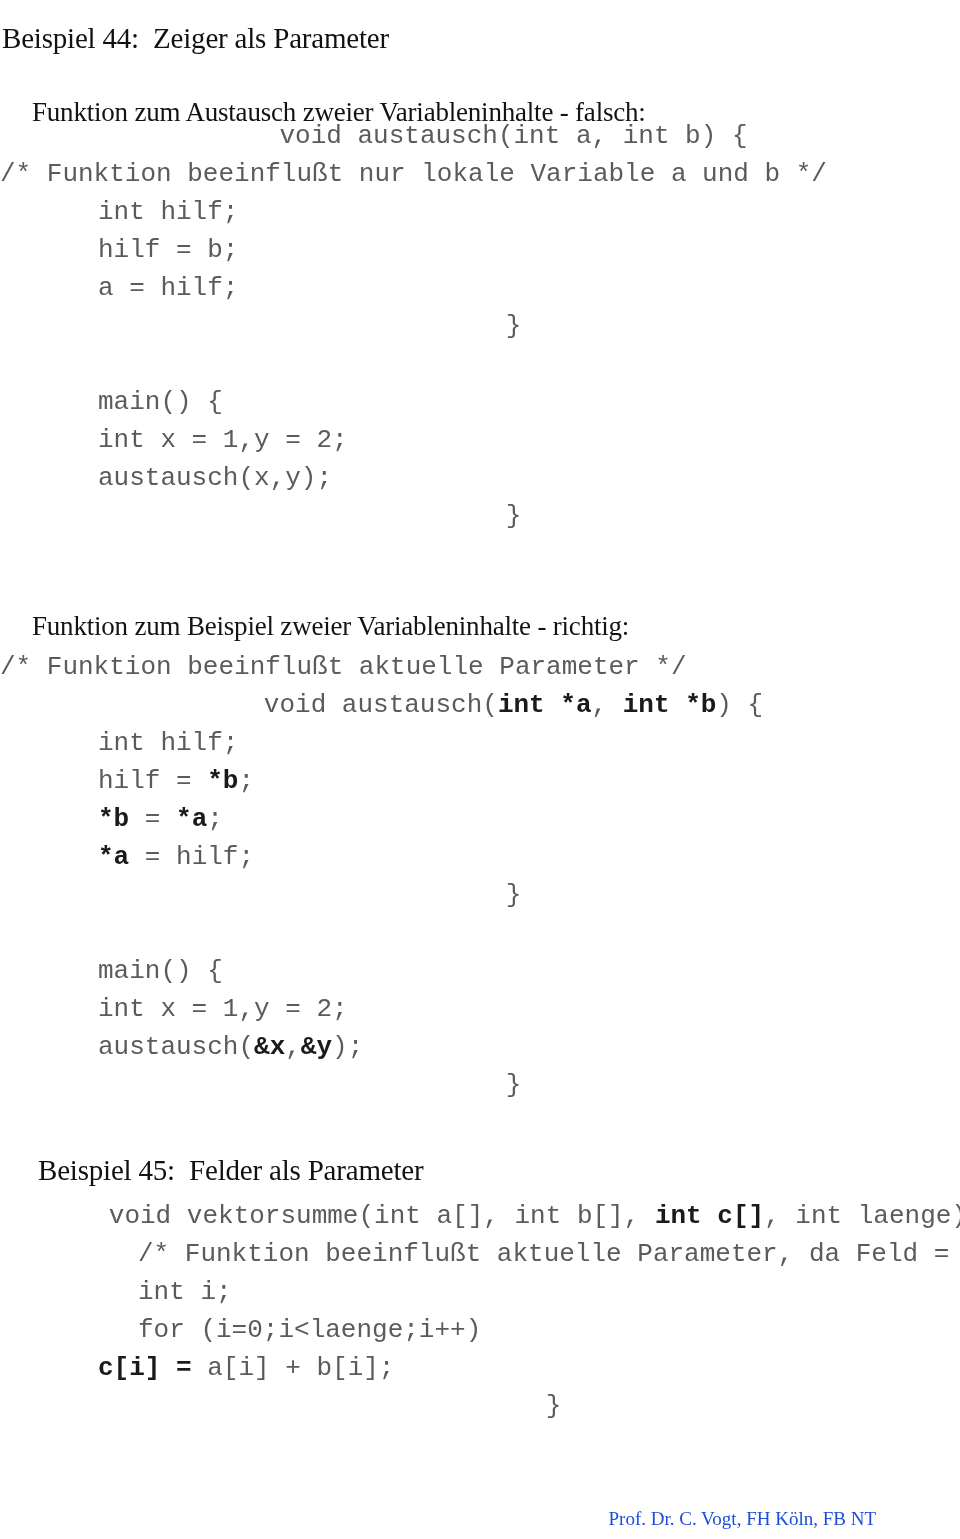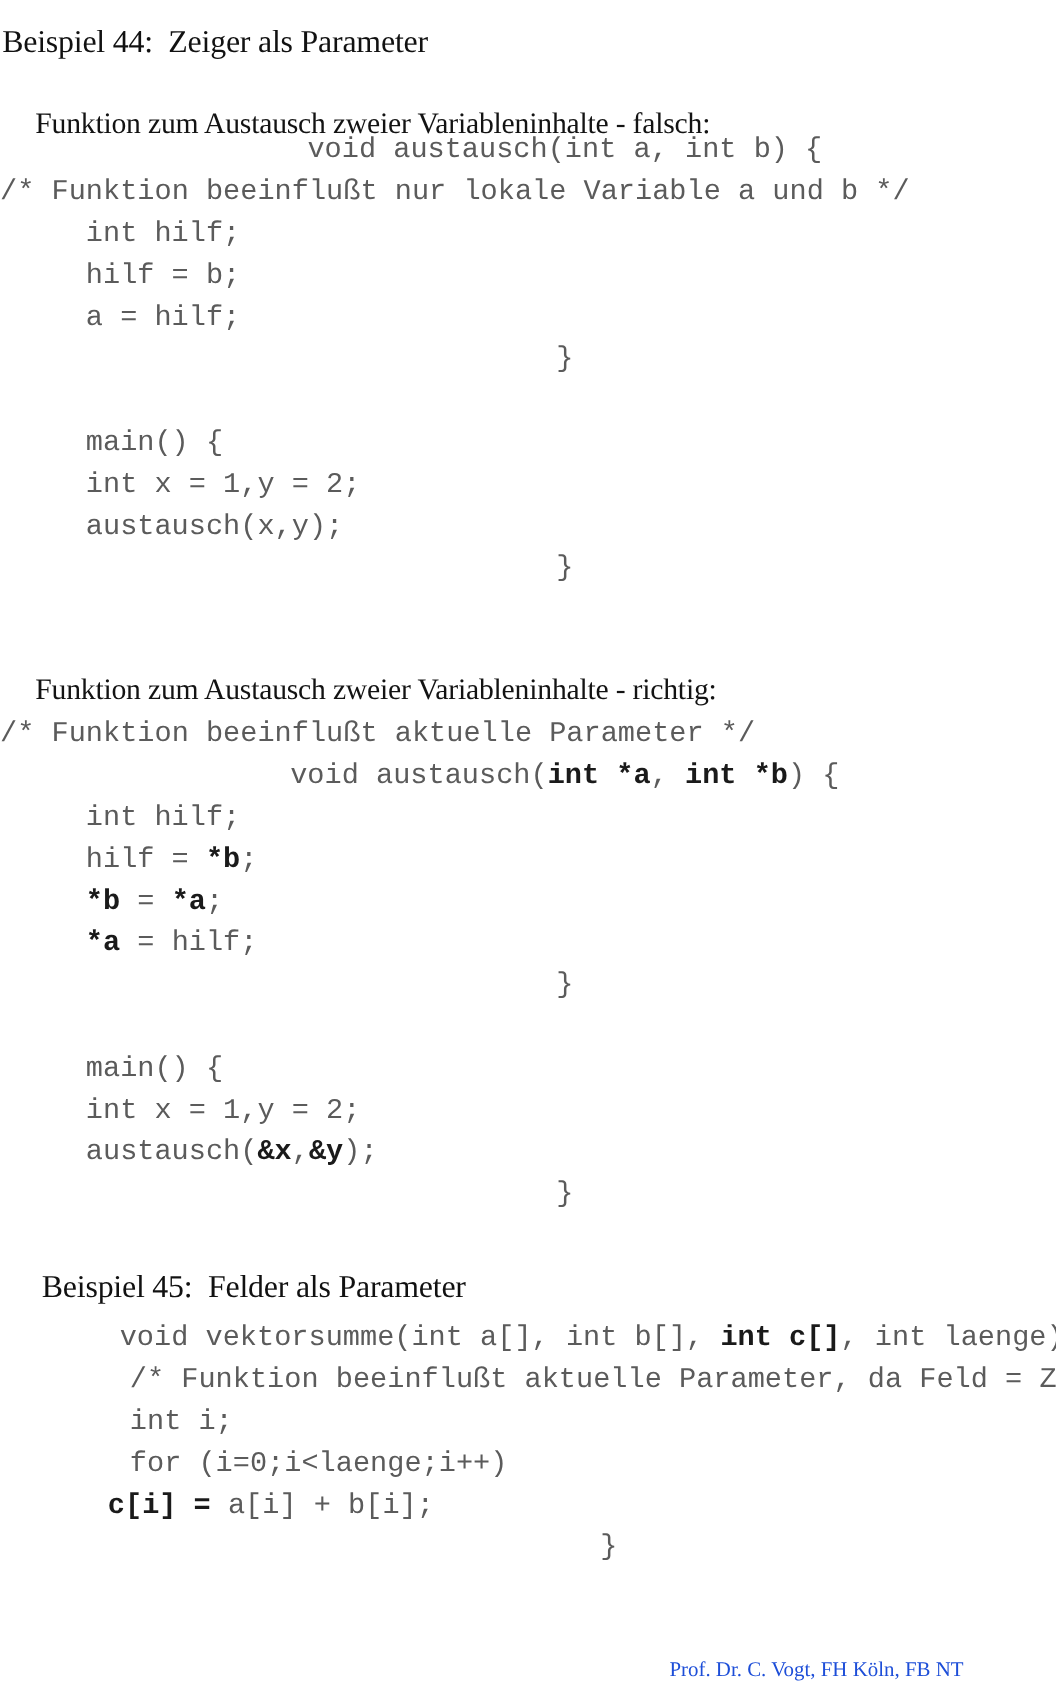--- a/index.html
+++ b/index.html
@@ -66,21 +66,21 @@
     letter-spacing: 0px;
   }
   .code-line b,
   .code-line .bold {
     font-weight: 700;
     color: #1a1a1a;
   }
 
   
   .ind-0 { padding-left: 67px; text-align: center; }
-  .ind-1 { padding-left: 78px; }
+  .ind-1 { padding-left: 98px; }
   .ind-2 { }
   .ind-3 { padding-left: 58px; }
 
   
   .footer {
     position: absolute;
     right: 4px;
     bottom: 8px;
     font-family: "Liberation Serif", "DejaVu Serif", serif;
     font-size: 19px;
@@ -106,21 +106,21 @@
       <div class="code-line ind-1"><span>hilf = b;</span></div>
       <div class="code-line ind-1"><span>a = hilf;</span></div>
       <div class="code-line ind-0"><span>}</span></div>
       <div class="code-line ind-0">&nbsp;</div>
       <div class="code-line ind-1"><span>main() {</span></div>
       <div class="code-line ind-1"><span>int x = 1,y = 2;</span></div>
       <div class="code-line ind-1"><span>austausch(x,y);</span></div>
       <div class="code-line ind-0"><span>}</span></div>
     </div>
 
-  <h2 class="section-heading" style="top: 588px;">Funktion zum Austausch zweier Variableninhalte - richtig:</h2>
+  <h2 class="section-heading" style="top: 588px;">Funktion zum Beispiel zweier Variableninhalte - richtig:</h2>
 
   <div class="code-block" style="top: 648px;">
       <div class="code-line ind-2"><span>/* Funktion beeinflußt aktuelle Parameter */</span></div>
       <div class="code-line ind-0"><span>void austausch(</span><span class="bold">int *a</span><span>, </span><span class="bold">int *b</span><span>) {</span></div>
       <div class="code-line ind-1"><span>int hilf;</span></div>
       <div class="code-line ind-1"><span>hilf = </span><span class="bold">*b</span><span>;</span></div>
       <div class="code-line ind-1"><span class="bold">*b</span><span> = </span><span class="bold">*a</span><span>;</span></div>
       <div class="code-line ind-1"><span class="bold">*a</span><span> = hilf;</span></div>
       <div class="code-line ind-0"><span>}</span></div>
       <div class="code-line ind-0">&nbsp;</div>

